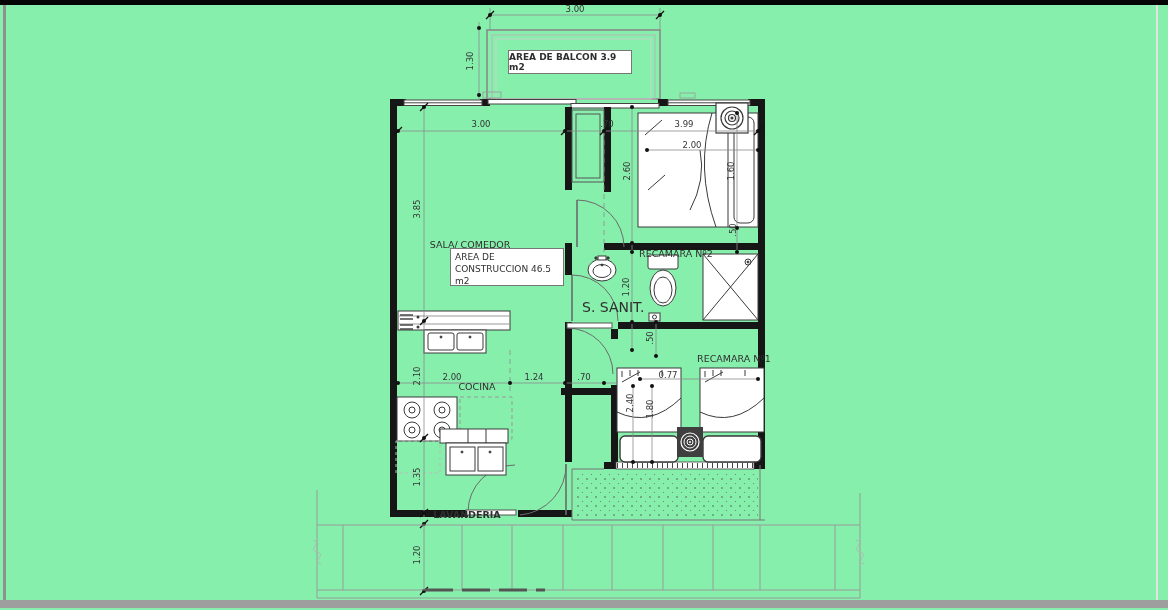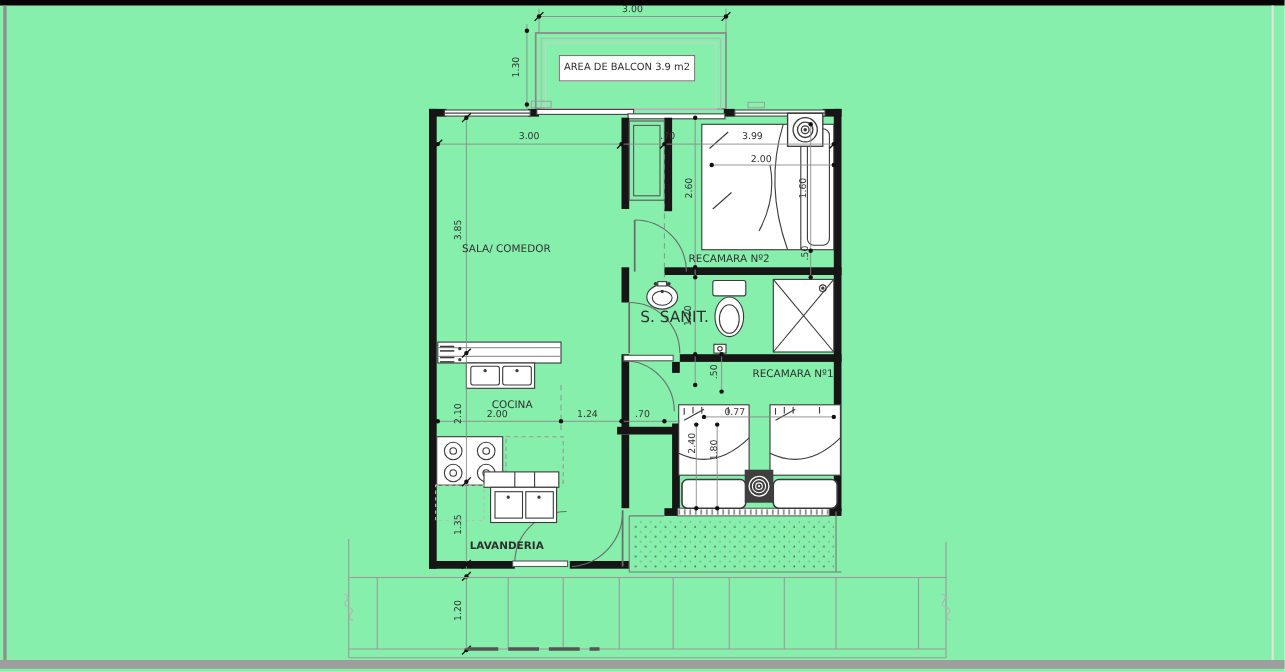--- a/index.html
+++ b/index.html
@@ -3,25 +3,25 @@
 <meta charset="utf-8">
 <style>
   html,body{margin:0;padding:0;background:#fff;}
   .stage{position:relative;width:1168px;height:610px;background:#86efac;overflow:hidden;
          font-family:"DejaVu Sans","Liberation Sans",sans-serif;color:#2f2f2f;}
   .frame-top{position:absolute;left:0;top:0;width:1168px;height:5px;background:#050505;}
   .frame-bottom{position:absolute;left:0;top:600px;width:1168px;height:8px;background:#9e9e9e;}
   .frame-left{position:absolute;left:3px;top:5px;width:3px;height:595px;background:#8f8f8f;}
   .frame-right{position:absolute;left:1156px;top:5px;width:2px;height:595px;background:#e2e2e2;}
   svg{position:absolute;left:0;top:0;}
-  .lbl{position:absolute;font-size:9.5px;white-space:nowrap;}
+  .lbl{position:absolute;font-size:9.5px;white-space:nowrap;text-align:center;margin-top:18px;}
   .dim{position:absolute;font-size:8.5px;white-space:nowrap;width:34px;text-align:center;color:#333;}
   .v{transform:rotate(-90deg);transform-origin:center center;}
   .boxlbl{position:absolute;border:1px solid #777;background:#fff;font-size:9px;}
-  .boxlbl.center{display:flex;align-items:center;justify-content:center;}
+  .boxlbl.center{display:flex;align-items:center;justify-content:center;font-weight:bold;}
   .boxlbl .ln{display:block;text-align:left;line-height:12px;}
 </style>
 </head>
 <body>
 
 <div class="stage">
 
   <div class="frame-top"></div>
   <div class="frame-left"></div>
   <div class="frame-right"></div>
@@ -337,20 +337,24 @@
   <div class="dim" style="left:667px;top:119px;">3.99</div>
   <div class="dim" style="left:675px;top:140px;">2.00</div>
   <div class="dim v" style="left:400px;top:204px;">3.85</div>
   <div class="dim v" style="left:610px;top:166px;">2.60</div>
   <div class="dim v" style="left:714px;top:166px;">1.60</div>
   <div class="dim v" style="left:716px;top:225px;">.50</div>
 
   <div class="lbl" style="left:420px;top:221px;width:100px;">SALA/ COMEDOR</div>
   <div class="lbl" style="left:626px;top:230px;width:100px;">RECAMARA Nº2</div>
 
+  <div class="boxlbl" style="left:450px;top:248px;width:104px;height:32px;padding:2px 4px;">
+    <span class="ln">AREA DE</span>
+    <span class="ln">CONSTRUCCION 46.5 m2</span>
+  </div>
 
   <div class="lbl" style="left:582px;top:281px;width:50px;font-size:14px;">S. SANIT.</div>
   <div class="dim v" style="left:609px;top:282px;">1.20</div>
   <div class="dim v" style="left:633px;top:333px;">.50</div>
 
   <div class="lbl" style="left:684px;top:335px;width:100px;">RECAMARA Nº1</div>
 
   <div class="lbl" style="left:447px;top:363px;width:60px;">COCINA</div>
   <div class="dim v" style="left:400px;top:371px;">2.10</div>
   <div class="dim" style="left:435px;top:372px;">2.00</div>

